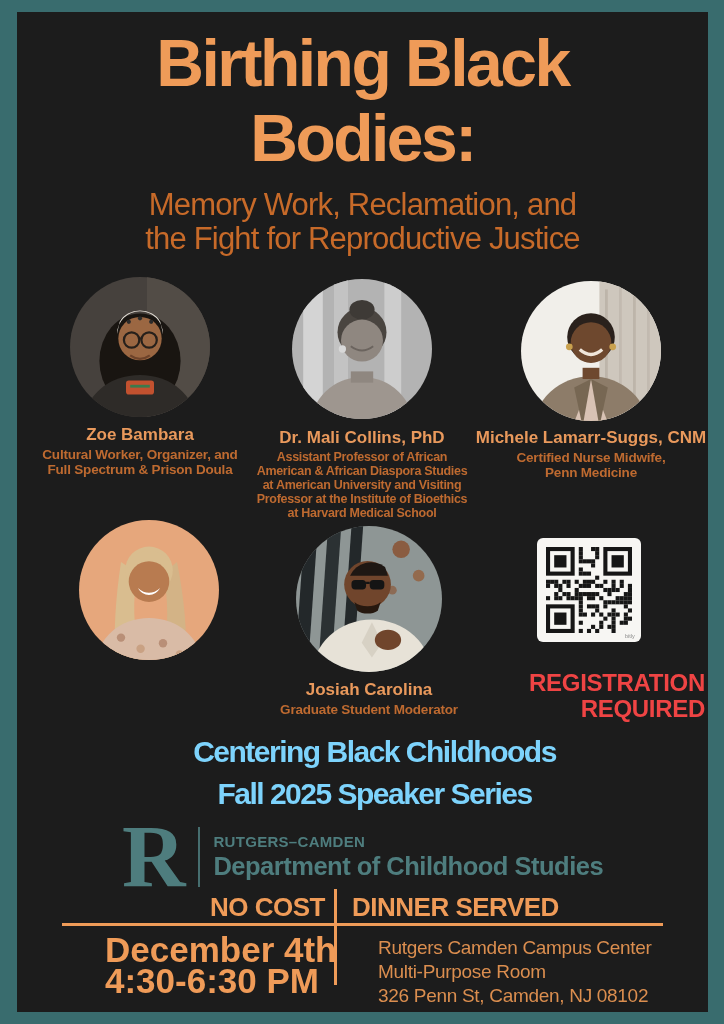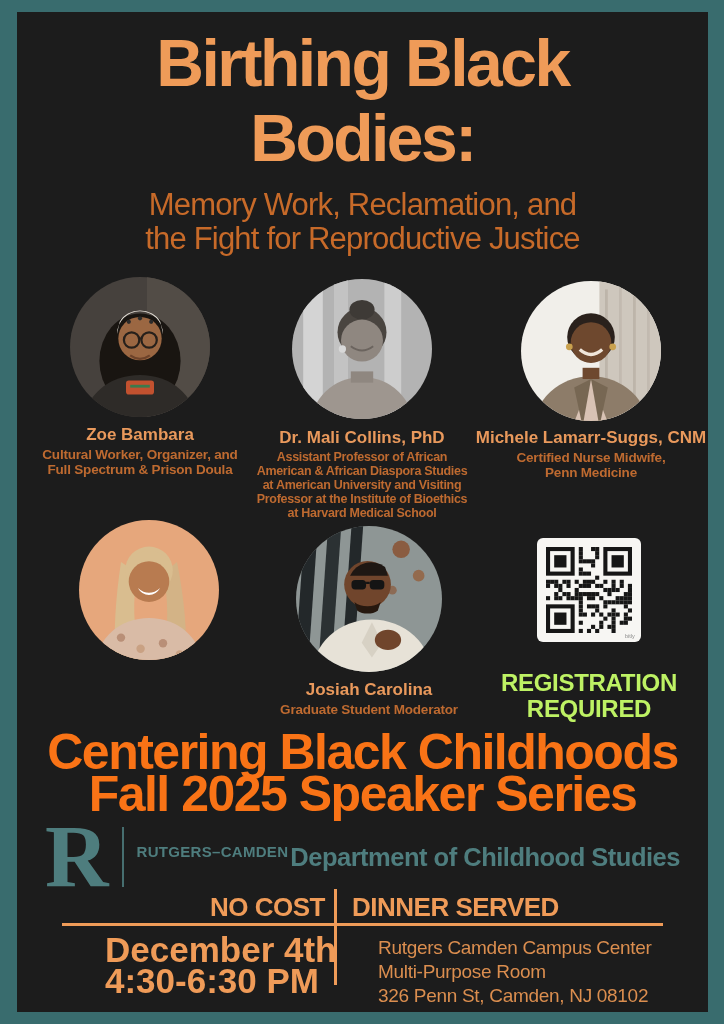--- a/index.html
+++ b/index.html
@@ -35,36 +35,36 @@
   .s2 .sp-role{font-size:12.5px;line-height:14px;letter-spacing:-0.3px;}
   .s3{left:456px;top:265px;} .s3 .photo{margin-top:4px;} .s3 .txt{top:151px;}
   .s4{left:14px;top:508px;}  .s4 .txt{top:160px;}
   .s5{left:234px;top:508px;} .s5 .photo{width:146px;height:146px;margin-top:6px;} .s5 .txt{top:160px;}
 
   
   .qr{left:520px;top:526px;width:104px;height:104px;background:#F7F6F3;border-radius:6px;padding:0;}
   .qr svg{position:absolute;left:9px;top:9px;width:86px;height:86px;}
   .qr .bitly{position:absolute;right:6px;bottom:3px;font-size:10px;color:#8a8a8a;
              transform:scale(0.55);transform-origin:right bottom;}
-  .registration{left:456px;top:658px;width:232px;color:#bef264;font-weight:bold;
-                font-size:24px;line-height:26px;letter-spacing:-0.3px;}
+  .registration{left:456px;top:658px;width:232px;color:#ef4444;font-weight:bold;
+                font-size:24px;line-height:26px;letter-spacing:-0.3px;text-align:right;}
   .registration span{display:block;}
 
   
-  .series{top:719px;left:0;width:100%;color:#f97316;font-weight:bold;
-          font-size:50px;line-height:42px;letter-spacing:-1.5px;}
+  .series{top:719px;left:0;width:100%;color:#7dd3fc;font-weight:bold;
+          font-size:30px;line-height:42px;letter-spacing:-1.5px;padding-left:12px;}
   .series span{display:block;}
 
   
   .logo-row{top:808px;left:0;width:100%;height:74px;display:flex;
             justify-content:center;align-items:center;gap:13px;}
   .logo-r{font-family:"Liberation Serif",serif;font-weight:bold;font-size:88px;
           line-height:68px;color:#4E7D7E;}
   .logo-divider{width:2px;height:60px;background:#4E7D7E;opacity:.85;}
-  .logo-text{display:flex;flex-direction:row;gap:2px;color:#4E7D7E;}
+  .logo-text{display:flex;flex-direction:column;gap:2px;color:#4E7D7E;}
   .logo-campus{font-weight:bold;font-size:15px;letter-spacing:.3px;}
   .logo-dept{font-weight:bold;font-size:25.5px;letter-spacing:-0.5px;}
 
   
   .nocost{right:383px;top:880px;color:#EF9B58;font-weight:bold;font-size:26px;letter-spacing:-0.5px;}
   .dinner{left:335px;top:880px;color:#EF9B58;font-weight:bold;font-size:26px;letter-spacing:-0.5px;}
   .vline{left:317px;top:877px;width:3px;height:96px;background:#EF9B58;}
   .hline{left:45px;top:911px;width:601px;height:3px;background:#EF9B58;}
   .date-block{left:88px;top:922px;color:#EF9B58;font-weight:bold;font-size:35px;line-height:31px;}
   .date-block span{display:block;}

